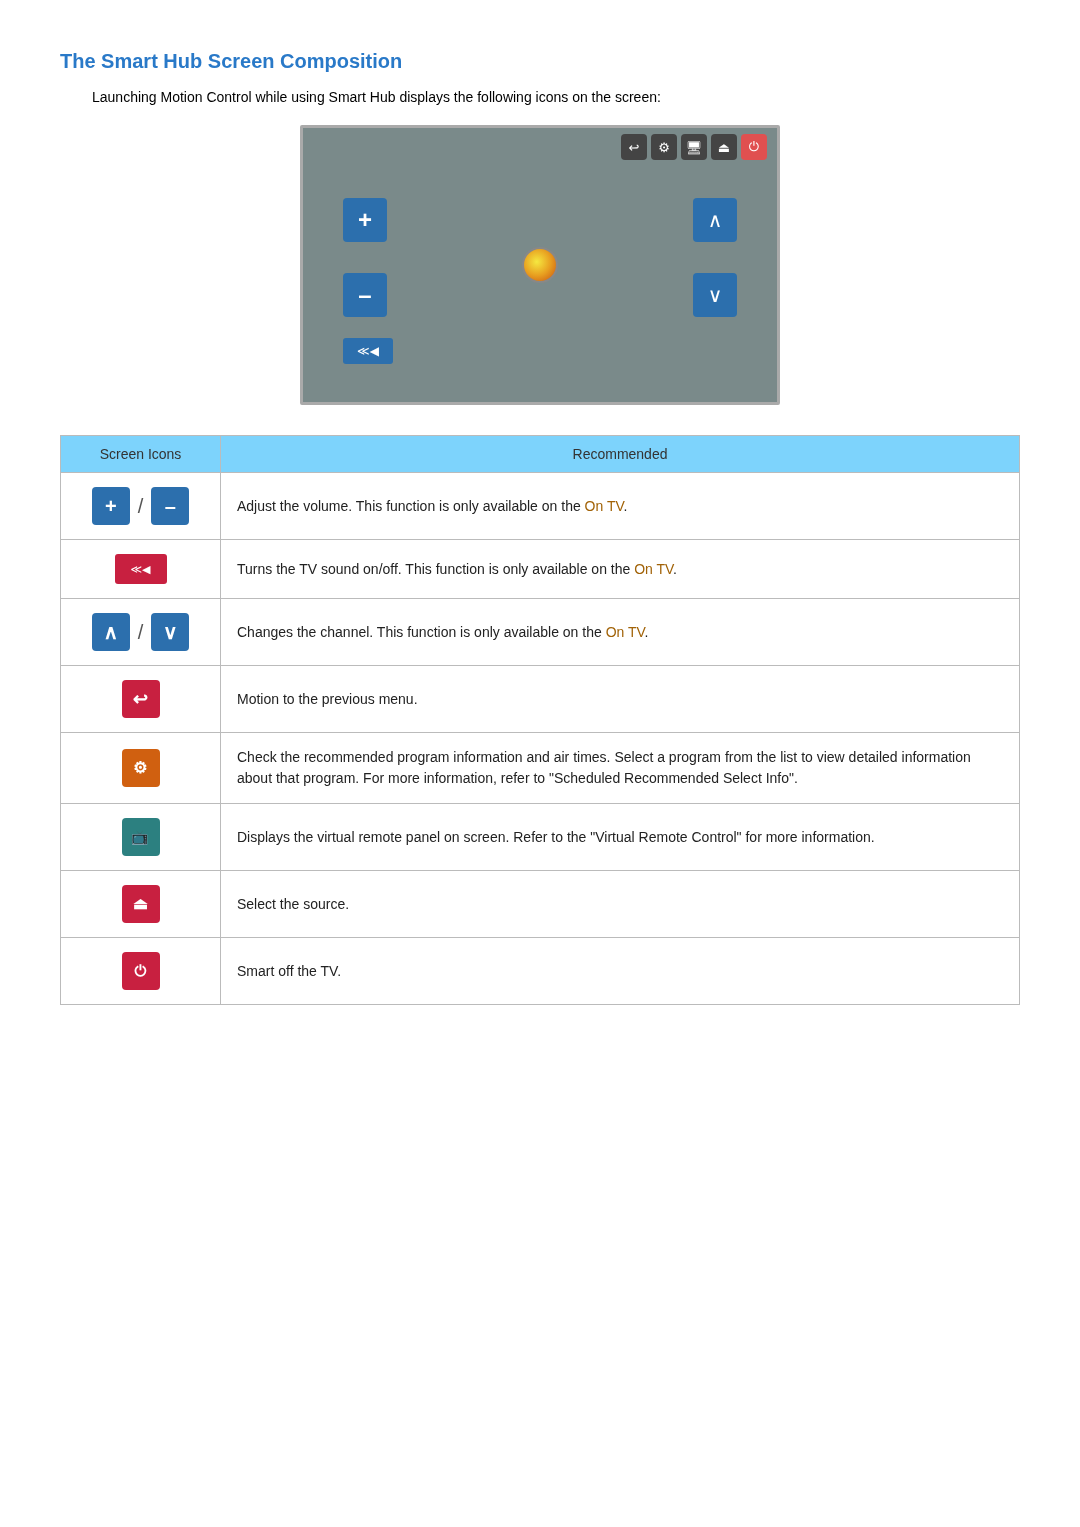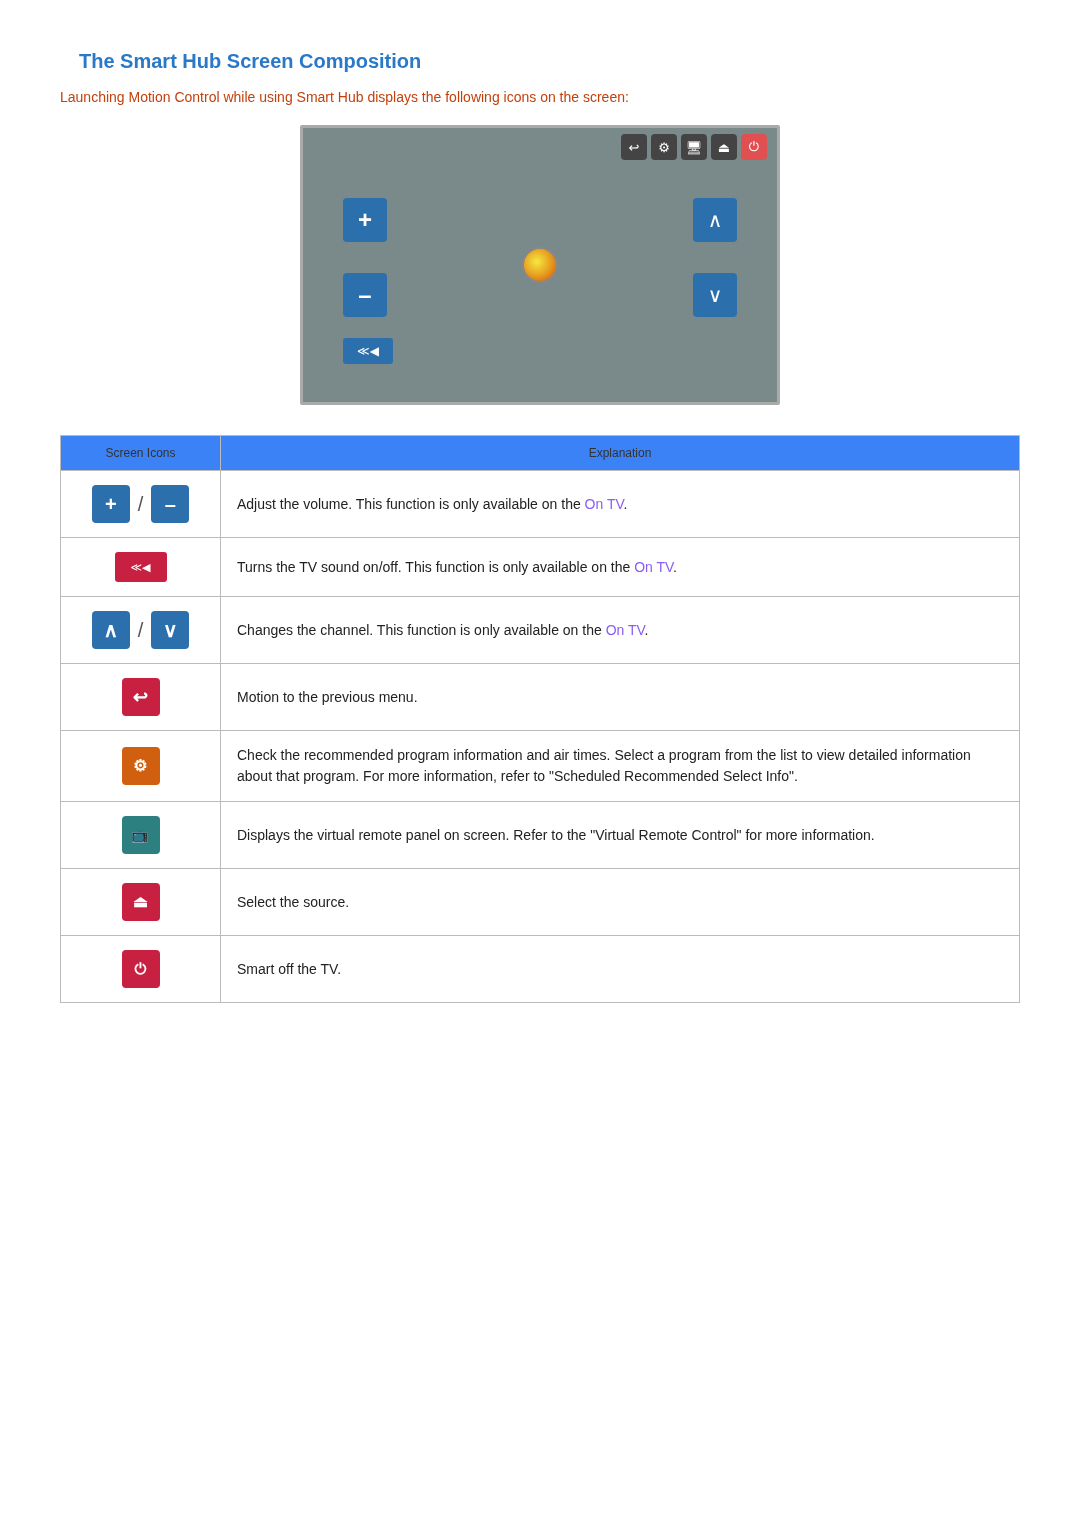--- a/index.html
+++ b/index.html
@@ -9,26 +9,26 @@
       font-size: 14px;
       color: #222;
       padding: 50px 60px;
       max-width: 1080px;
     }
     .page-title {
       color: #2979c8;
       font-size: 20px;
       font-weight: bold;
       margin-bottom: 16px;
-      margin-left: 19px;
     }
     .intro-text {
       font-size: 14px;
       margin-bottom: 20px;
-      color: #c2410c;
+      color: #000000;
+      margin-left: 32px;
     }
     
     .tv-screen-wrapper {
       display: flex;
       justify-content: center;
       margin-bottom: 30px;
     }
     .tv-screen {
       background: #7a8a8a;
       border: 3px solid #aaa;
@@ -143,25 +143,25 @@
       background: radial-gradient(circle at 40% 40%, #f5e840, #e8a020, #c85010);
       border: 2px solid #888;
     }
     
     .info-table {
       width: 100%;
       border-collapse: collapse;
       border: 1px solid #bbb;
     }
     .info-table th {
-      background: #3b82f6;
+      background: #7dd3fc;
       border: 1px solid #bbb;
       padding: 10px 16px;
       font-weight: normal;
-      font-size: 12px;
+      font-size: 14px;
       color: #333;
     }
     .info-table td {
       border: 1px solid #bbb;
       padding: 14px 16px;
       vertical-align: middle;
       font-size: 14px;
       line-height: 1.5;
     }
     .icon-cell {
@@ -183,21 +183,21 @@
       align-items: center;
       justify-content: center;
       color: #fff;
       font-size: 20px;
       font-weight: bold;
     }
     .sq-icon.red { background: #c82040; }
     .sq-icon.orange { background: #d06010; }
     .sq-icon.teal { background: #2c8080; }
     .sq-icon.power { background: #c82040; font-size: 15px; }
-    .on-tv-link { color: #8b5cf6; text-decoration: none; margin-top: 13px; }
+    .on-tv-link { color: #a16207; text-decoration: none; margin-top: 13px; }
     .slash { font-size: 20px; color: #555; margin: 0 4px; }
     
     .mute-box {
       width: 52px;
       height: 30px;
       background: #c82040;
       border-radius: 3px;
       display: inline-flex;
       align-items: center;
       justify-content: center;
@@ -234,21 +234,21 @@
     <div class="ch-down">∨</div>
 
     <div class="cursor-dot"></div>
   </div>
 </div>
 
 <table class="info-table">
   <thead>
     <tr>
       <th class="icon-cell">Screen Icons</th>
-      <th>Explanation</th>
+      <th>Recommended</th>
     </tr>
   </thead>
   <tbody>
 
     <tr>
       <td class="icon-cell">
         <div class="icon-box">
           <span class="sq-icon">+</span>
           <span class="slash">/</span>
           <span class="sq-icon">–</span>

